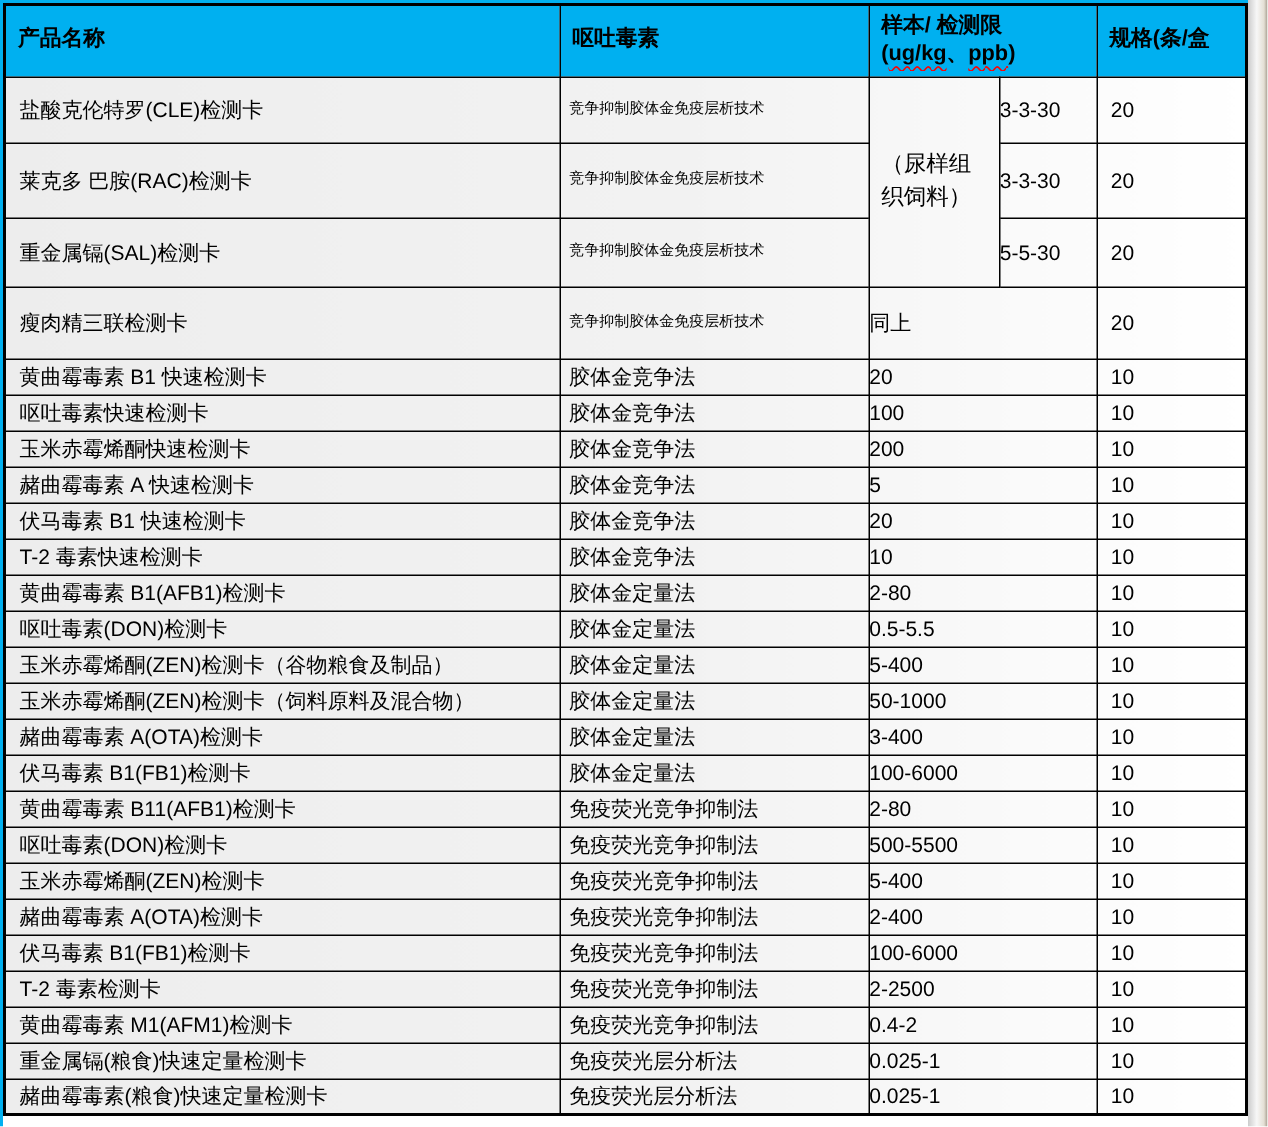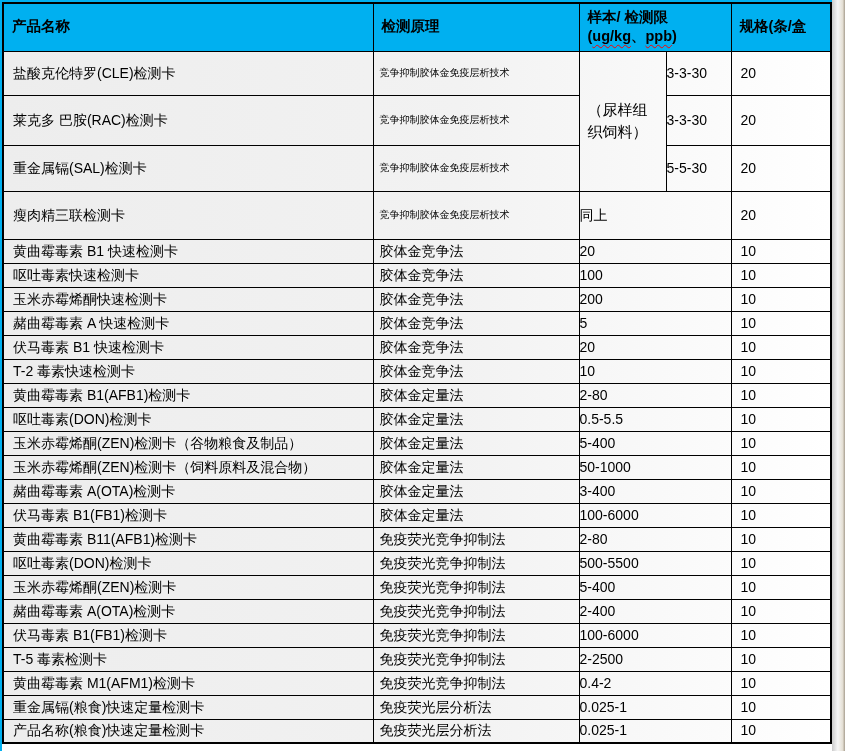--- a/index.html
+++ b/index.html
@@ -85,21 +85,21 @@
       <colgroup>
         <col style="width:370px">
         <col style="width:206px">
         <col style="width:87px">
         <col style="width:65px">
         <col style="width:100px">
       </colgroup>
       <thead>
         <tr>
           <th>产品名称</th>
-          <th>检测原理</th>
+          <th>呕吐毒素</th>
           <th colspan="2">
             <span class="l1">样本/ 检测限</span><br>
             <span class="l2"><span>(</span><span class="squiggle">ug/kg</span><span>、</span><span class="squiggle">ppb</span><span>)</span></span>
           </th>
           <th>规格(条/盒</th>
         </tr>
       </thead>
       <tbody>
         <tr class="r1">
           <td class="name">盐酸克伦特罗(CLE)检测卡</td>
@@ -223,39 +223,39 @@
           <td class="limit" colspan="2">2-400</td>
           <td class="spec">10</td>
         </tr>
         <tr class="sm">
           <td class="name">伏马毒素 B1(FB1)检测卡</td>
           <td>免疫荧光竞争抑制法</td>
           <td class="limit" colspan="2">100-6000</td>
           <td class="spec">10</td>
         </tr>
         <tr class="sm">
-          <td class="name">T-5 毒素检测卡</td>
+          <td class="name">T-2 毒素检测卡</td>
           <td>免疫荧光竞争抑制法</td>
           <td class="limit" colspan="2">2-2500</td>
           <td class="spec">10</td>
         </tr>
         <tr class="sm">
           <td class="name">黄曲霉毒素 M1(AFM1)检测卡</td>
           <td>免疫荧光竞争抑制法</td>
           <td class="limit" colspan="2">0.4-2</td>
           <td class="spec">10</td>
         </tr>
         <tr class="sm">
           <td class="name">重金属镉(粮食)快速定量检测卡</td>
           <td>免疫荧光层分析法</td>
           <td class="limit" colspan="2">0.025-1</td>
           <td class="spec">10</td>
         </tr>
         <tr class="sm">
-          <td class="name">产品名称(粮食)快速定量检测卡</td>
+          <td class="name">赭曲霉毒素(粮食)快速定量检测卡</td>
           <td>免疫荧光层分析法</td>
           <td class="limit" colspan="2">0.025-1</td>
           <td class="spec">10</td>
         </tr>
       </tbody>
     </table>
   </div>
   <div class="gutter"></div>
 </div>
 

